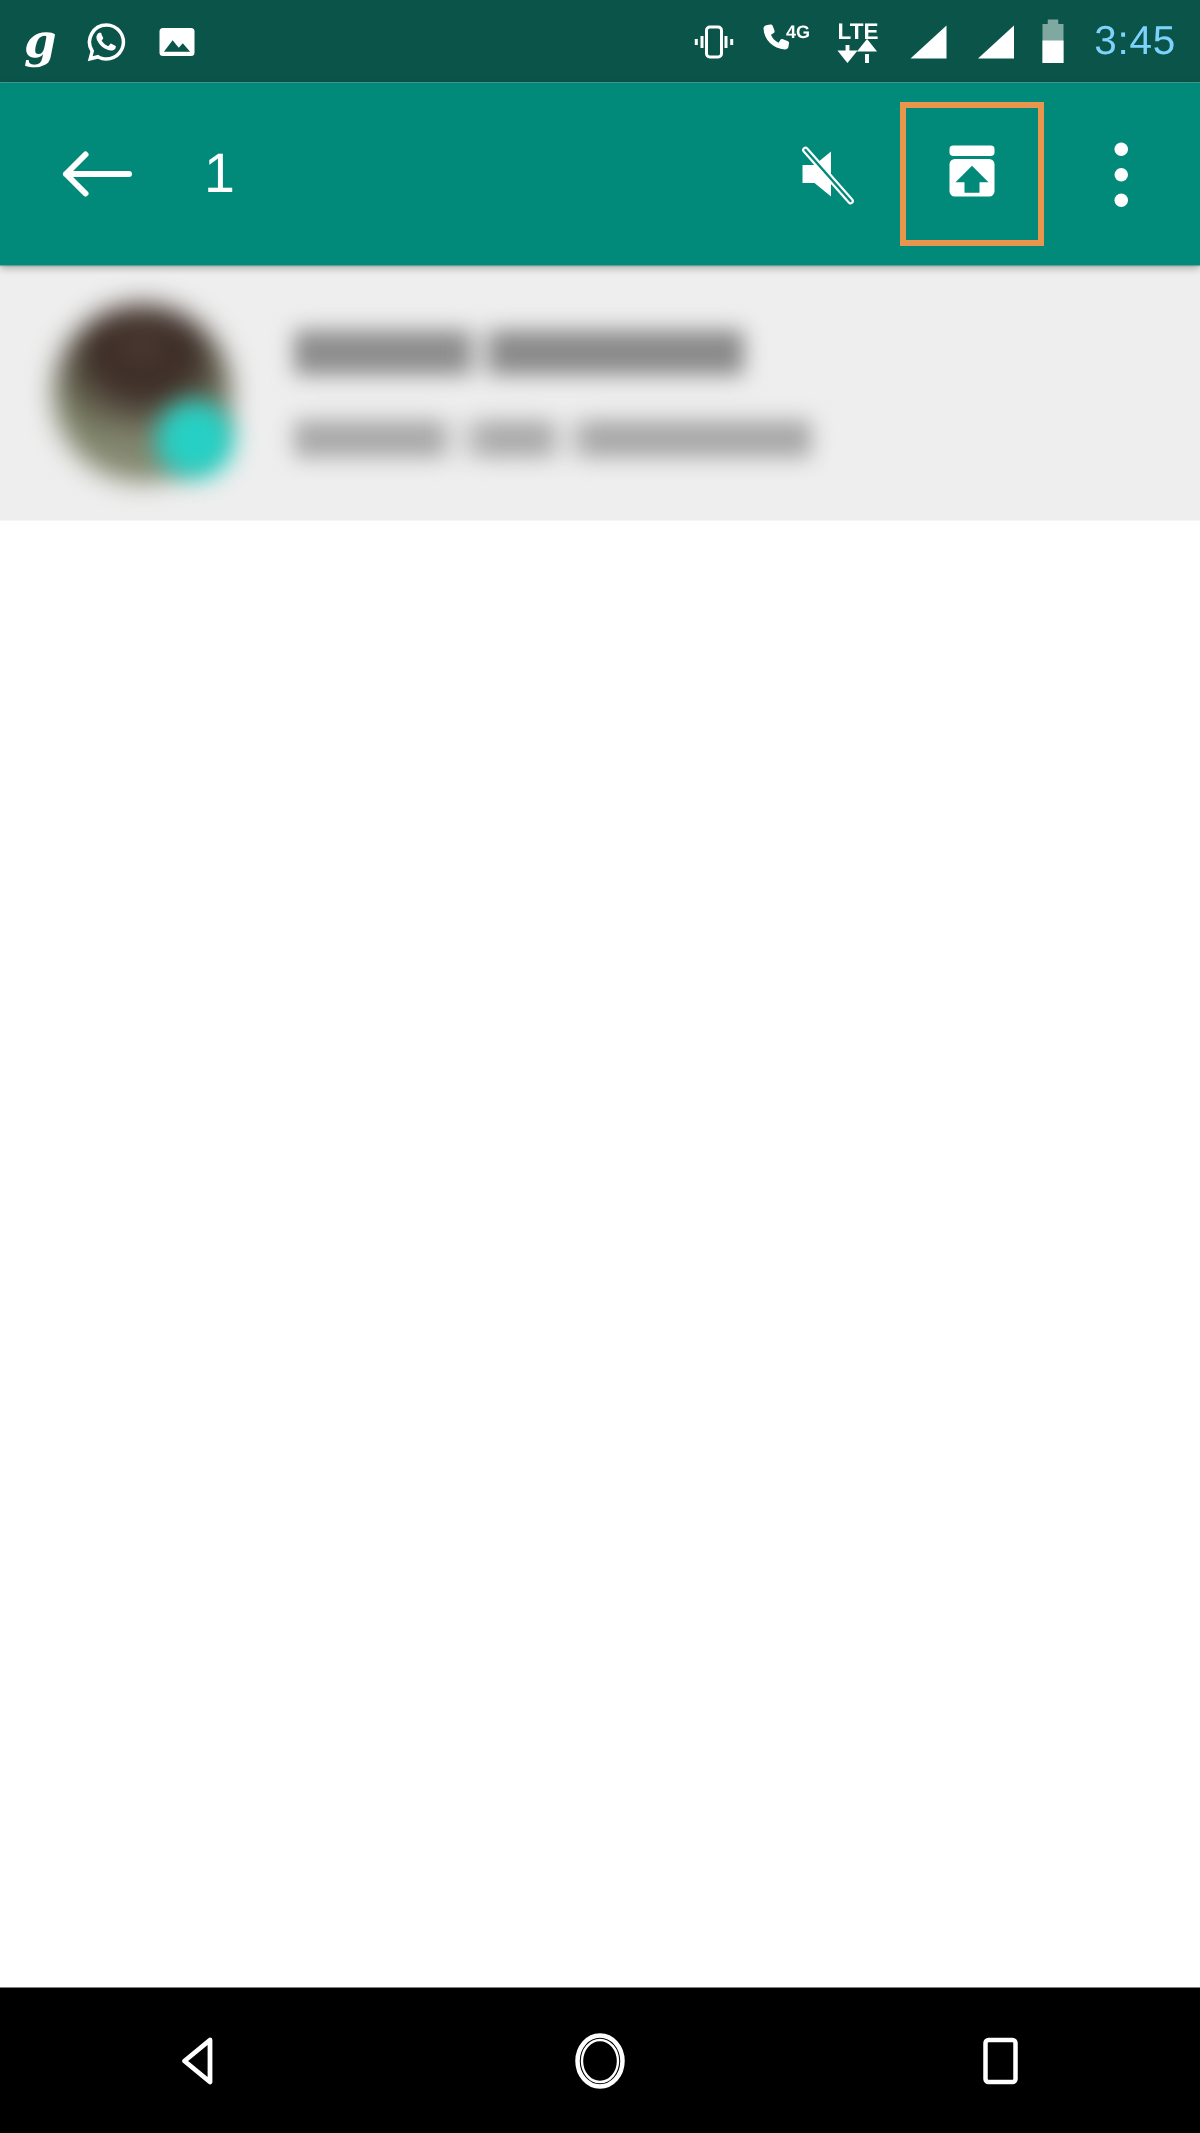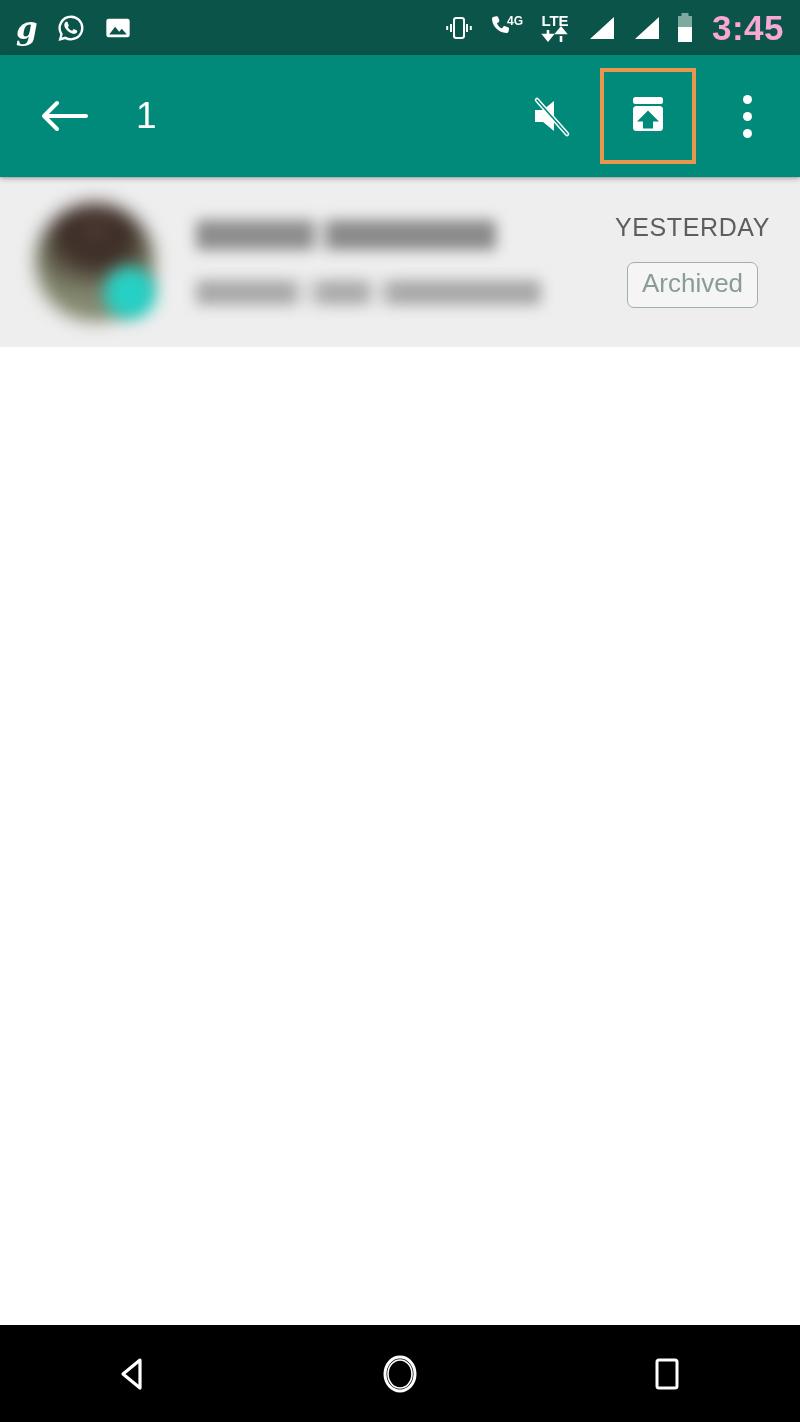--- a/index.html
+++ b/index.html
@@ -15,21 +15,21 @@
   .status-bar {
     position:absolute; top:0; left:0; width:800px; height:55px;
     background:#0b544a;
     display:flex; align-items:center; justify-content:space-between;
     padding:0 16px;
   }
   .status-left { display:flex; align-items:center; gap:18px; }
   .status-right { display:flex; align-items:center; gap:13px; }
   .sb-icon { display:flex; align-items:flex-end; justify-content:center; color:#fff; }
   .clock {
-    color:#f9a8d4; font-size:35px; font-weight:700; letter-spacing:0.5px;
+    color:#7dd3fc; font-size:27px; font-weight:400; letter-spacing:0.5px;
     margin-left:5px;
   }
   .glyph-g {
     color:#fff; font-size:31px; font-style:italic;
     font-family:"DejaVu Serif", serif; font-weight:700; line-height:1;
     position:relative; top:1px;
   }
 
   
   .toolbar {
@@ -231,24 +231,20 @@
       <div class="avatar-wrap">
         <div class="avatar"></div>
         <div class="avatar-check"></div>
       </div>
 
       <div class="chat-text">
         <div class="chat-name"></div>
         <div class="chat-msg"></div>
       </div>
 
-      <div class="chat-meta">
-        <span class="chat-time">YESTERDAY</span>
-        <span class="archived-badge">Archived</span>
-      </div>
     </div>
   </div>
 
   <div class="nav-bar">
     <div class="nav-btn">
       <svg width="44" height="44" viewBox="0 0 44 44">
         <path d="M29 8 12 22l17 14z" fill="none" stroke="#fff" stroke-width="3.2" stroke-linejoin="round"></path>
       </svg>
     </div>
     <div class="nav-btn">

